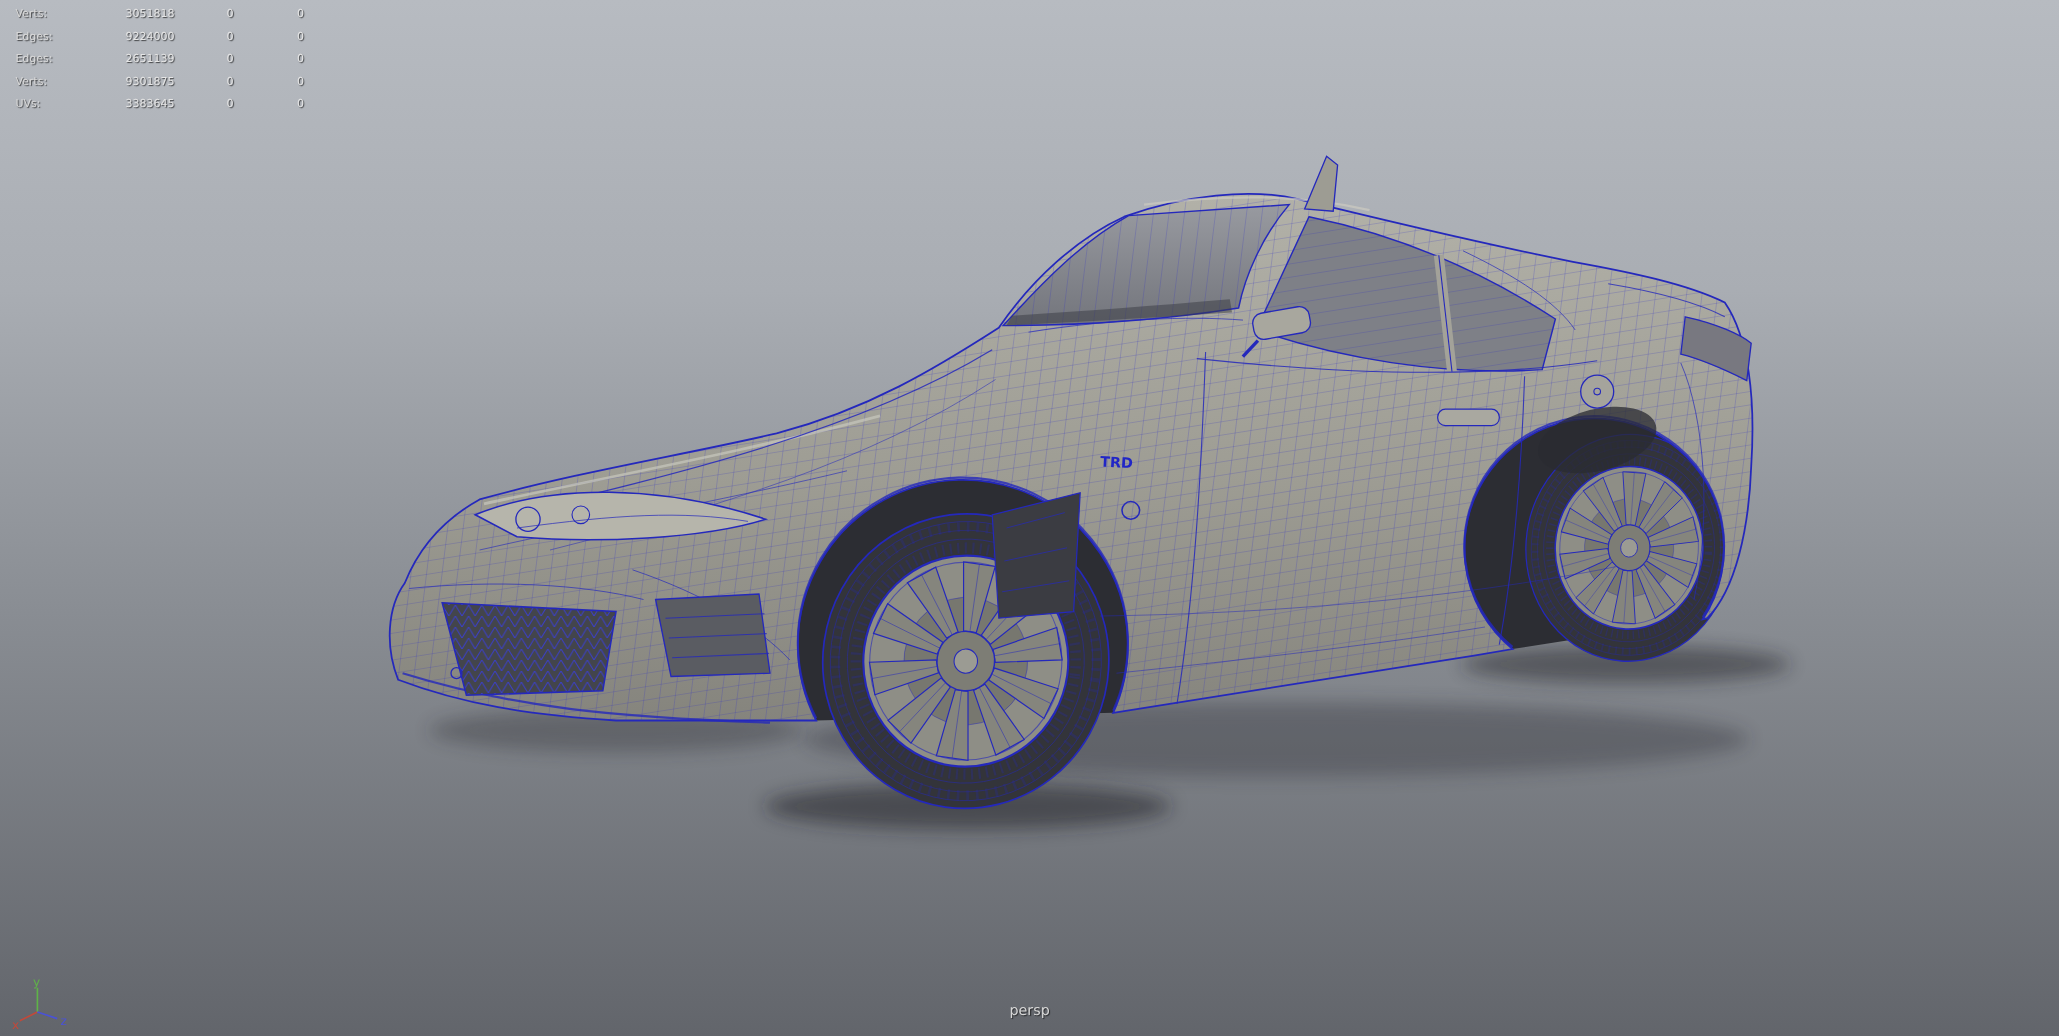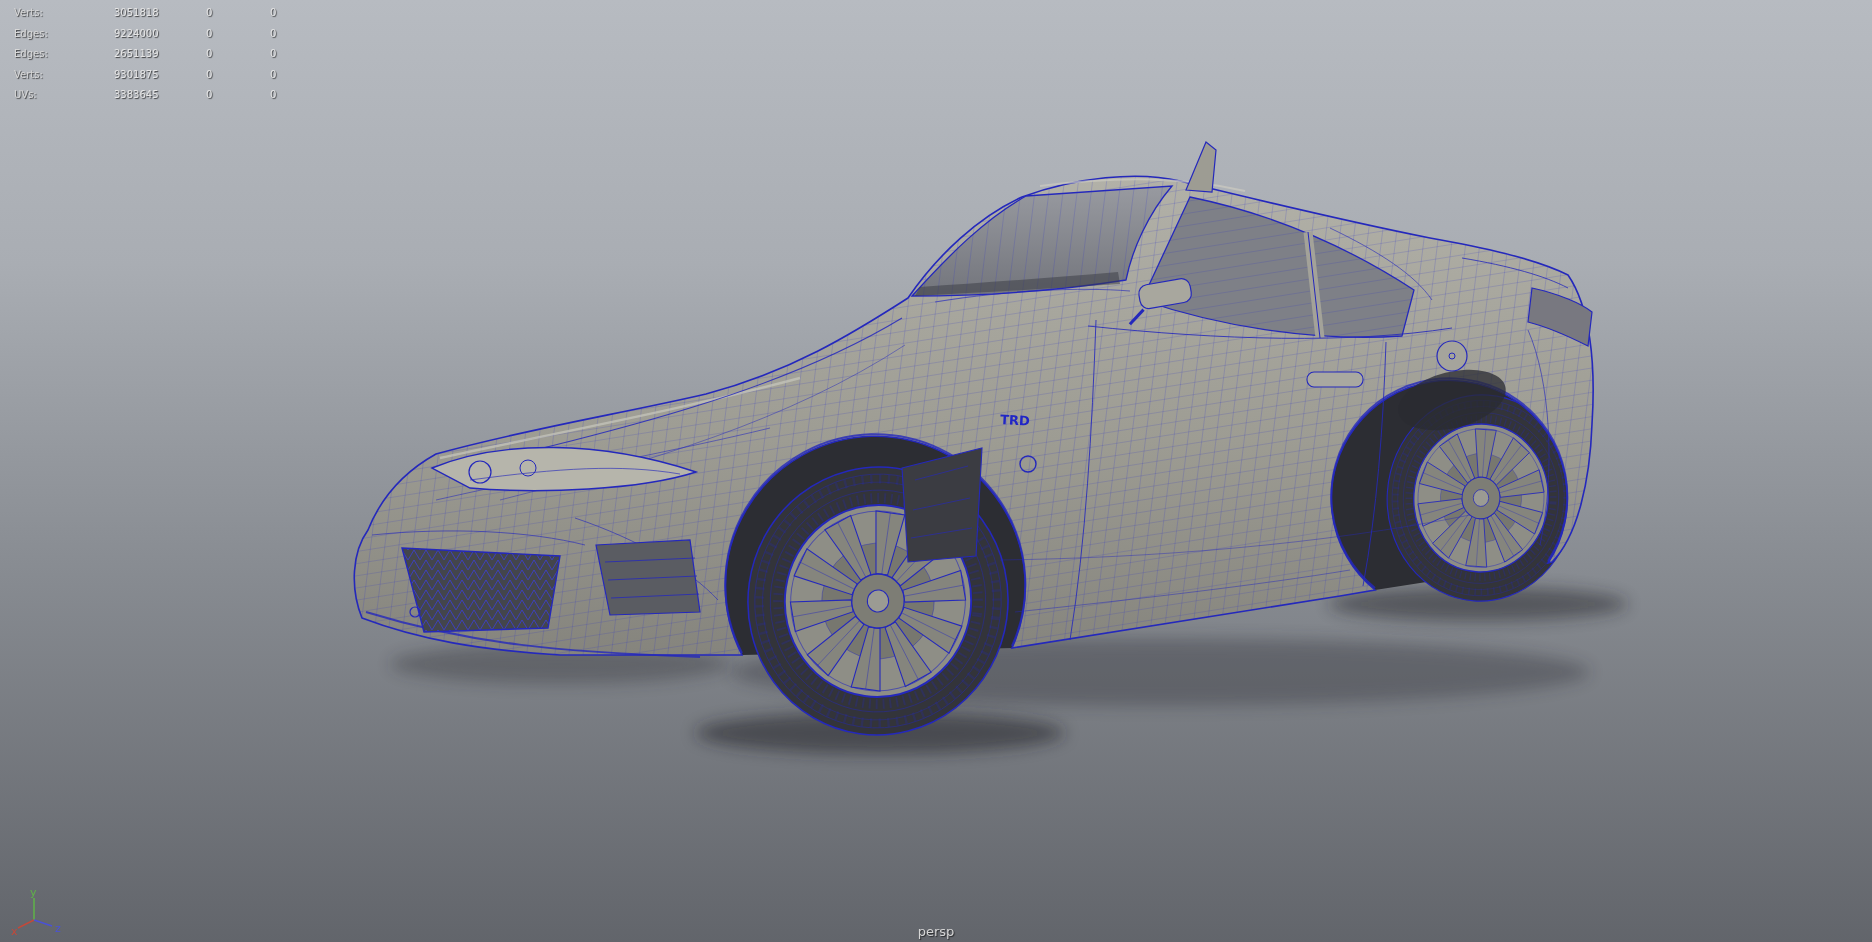--- a/index.html
+++ b/index.html
@@ -7,21 +7,21 @@
   .viewport{position:relative;width:1872px;height:942px;
     background:linear-gradient(180deg,#b7bbc1 0%,#a9adb3 28%,#8a8e94 58%,#62656b 100%);}
   .scene{position:absolute;left:0;top:0;width:1872px;height:942px;}
   
   .hud{position:absolute;left:14px;top:3px;color:#e0e0e0;font-size:10px;
     text-shadow:1px 1px 1px rgba(0,0,0,.65);line-height:20px;}
   .hud-row{display:grid;grid-template-columns:88px 92px 64px 60px;height:20.5px;align-items:center;}
   .hud-label{color:#d8d8d8;}
   .hud-val{color:#e6e6e6;margin-left:12px;}
   
-  .camera-label{position:absolute;bottom:3px;left:50%;transform:translateX(-50%);
+  .camera-label{position:absolute;bottom:15px;left:50%;transform:translateX(-50%);
     color:#d6d6d6;font-size:13px;text-shadow:1px 1px 1px rgba(0,0,0,.6);}
   
   .axis{position:absolute;left:10px;bottom:6px;}
   .axis text{font-size:11px;font-family:"DejaVu Sans",sans-serif;}
 </style>
 </head>
 <body>
 
 <div class="viewport">
 

